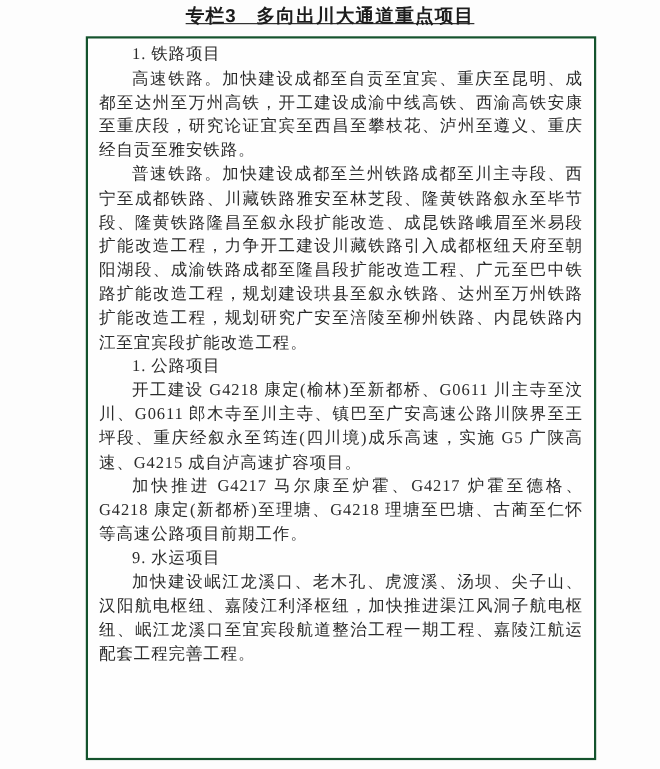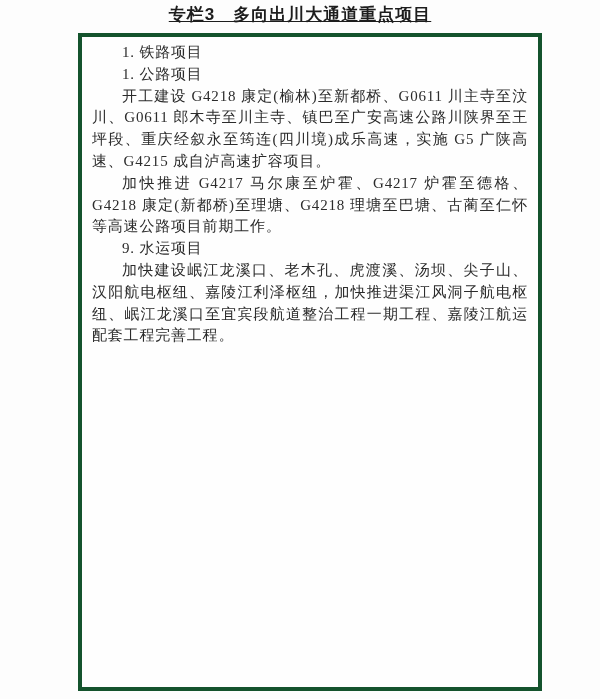--- a/index.html
+++ b/index.html
@@ -30,21 +30,21 @@
     color: #1d1d1d;
     white-space: pre;
     text-decoration: underline;
   }
   .project-box {
     position: absolute;
     left: 78px;
     top: 33px;
     width: 464px;
     height: 658px;
-    border: 4px solid #14532d;
+    border: 2px solid #14532d;
     background: #fefefe;
     box-sizing: border-box;
     padding: 5px 10px 4px 10px;
   }
   .project-box p {
     margin: 0;
     font-size: 15px;
     line-height: 21.8px;
     letter-spacing: 0.8px;
     text-align: justify;
@@ -59,20 +59,22 @@
 </head>
 <body>
 
 <div class="page">
 
   <div class="box-title">专栏3　多向出川大通道重点项目</div>
 
   <div class="project-box">
 
     <p class="section-heading">1. 铁路项目</p>
+    <p>高速铁路。加快建设成都至自贡至宜宾、重庆至昆明、成都至达州至万州高铁，开工建设成渝中线高铁、西渝高铁安康至重庆段，研究论证宜宾至西昌至攀枝花、泸州至遵义、重庆经自贡至雅安铁路。</p>
+    <p>普速铁路。加快建设成都至兰州铁路成都至川主寺段、西宁至成都铁路、川藏铁路雅安至林芝段、隆黄铁路叙永至毕节段、隆黄铁路隆昌至叙永段扩能改造、成昆铁路峨眉至米易段扩能改造工程，力争开工建设川藏铁路引入成都枢纽天府至朝阳湖段、成渝铁路成都至隆昌段扩能改造工程、广元至巴中铁路扩能改造工程，规划建设珙县至叙永铁路、达州至万州铁路扩能改造工程，规划研究广安至涪陵至柳州铁路、内昆铁路内江至宜宾段扩能改造工程。</p>
 
     <p class="section-heading">1. 公路项目</p>
     <p>开工建设 G4218 康定(榆林)至新都桥、G0611 川主寺至汶川、G0611 郎木寺至川主寺、镇巴至广安高速公路川陕界至王坪段、重庆经叙永至筠连(四川境)成乐高速，实施 G5 广陕高速、G4215 成自泸高速扩容项目。</p>
     <p>加快推进 G4217 马尔康至炉霍、G4217 炉霍至德格、G4218 康定(新都桥)至理塘、G4218 理塘至巴塘、古蔺至仁怀等高速公路项目前期工作。</p>
 
     <p class="section-heading">9. 水运项目</p>
     <p>加快建设岷江龙溪口、老木孔、虎渡溪、汤坝、尖子山、汉阳航电枢纽、嘉陵江利泽枢纽，加快推进渠江风洞子航电枢纽、岷江龙溪口至宜宾段航道整治工程一期工程、嘉陵江航运配套工程完善工程。</p>
 
   </div>
 </div>

